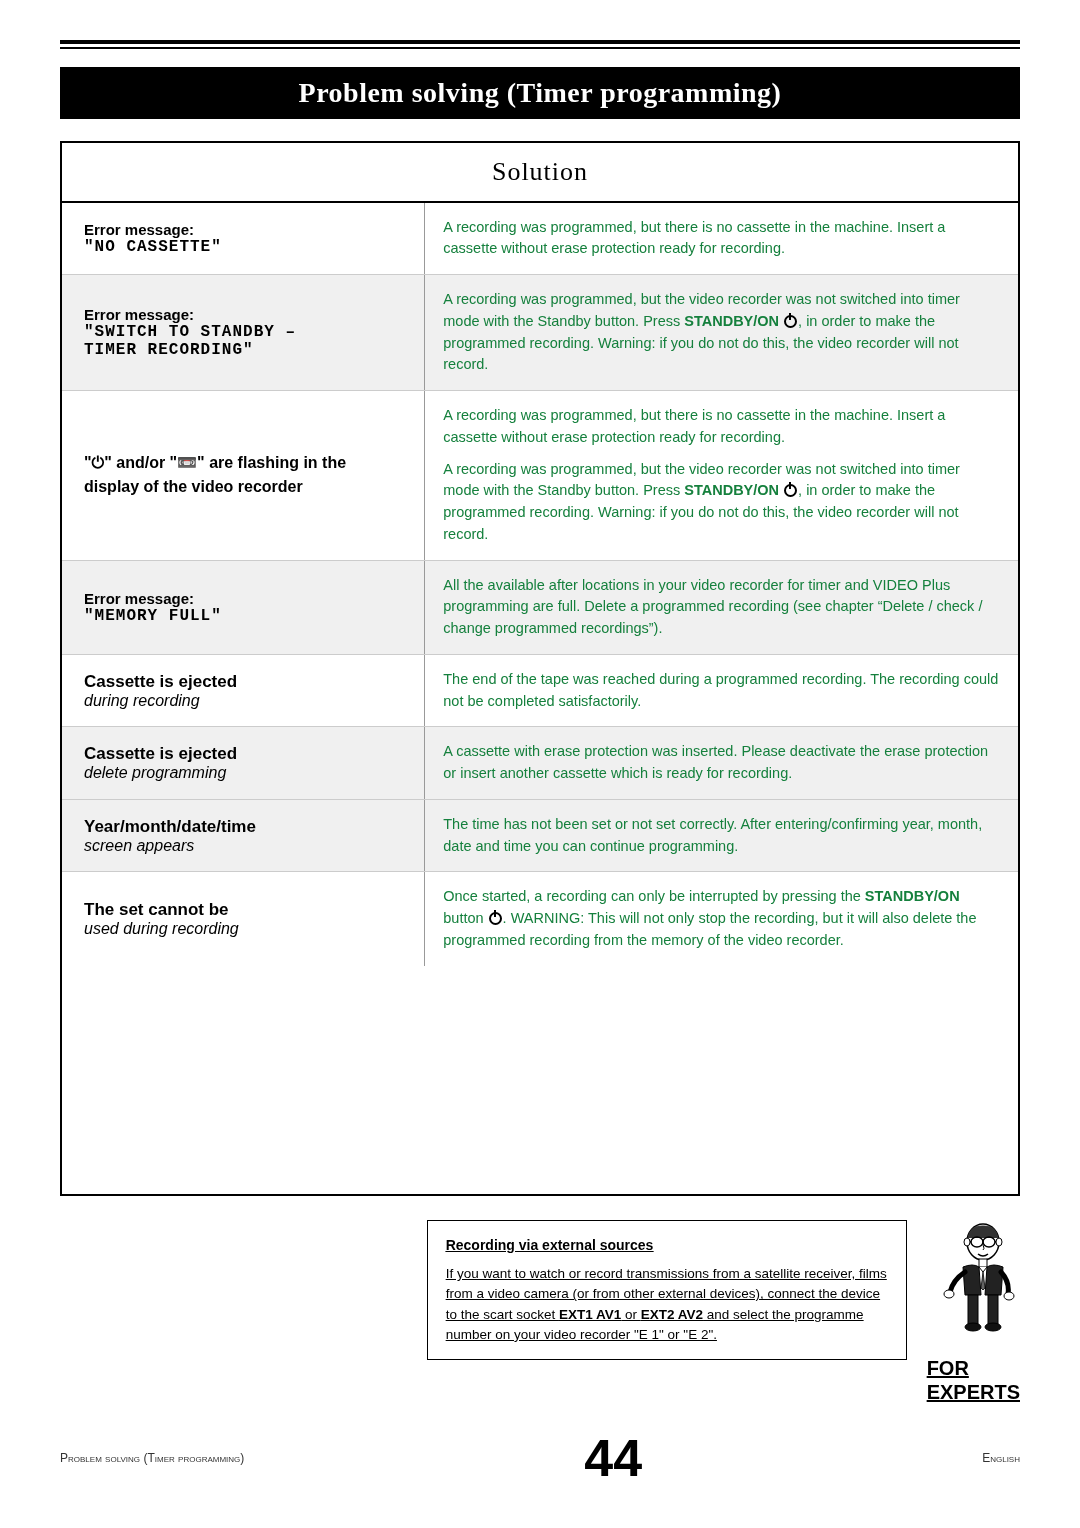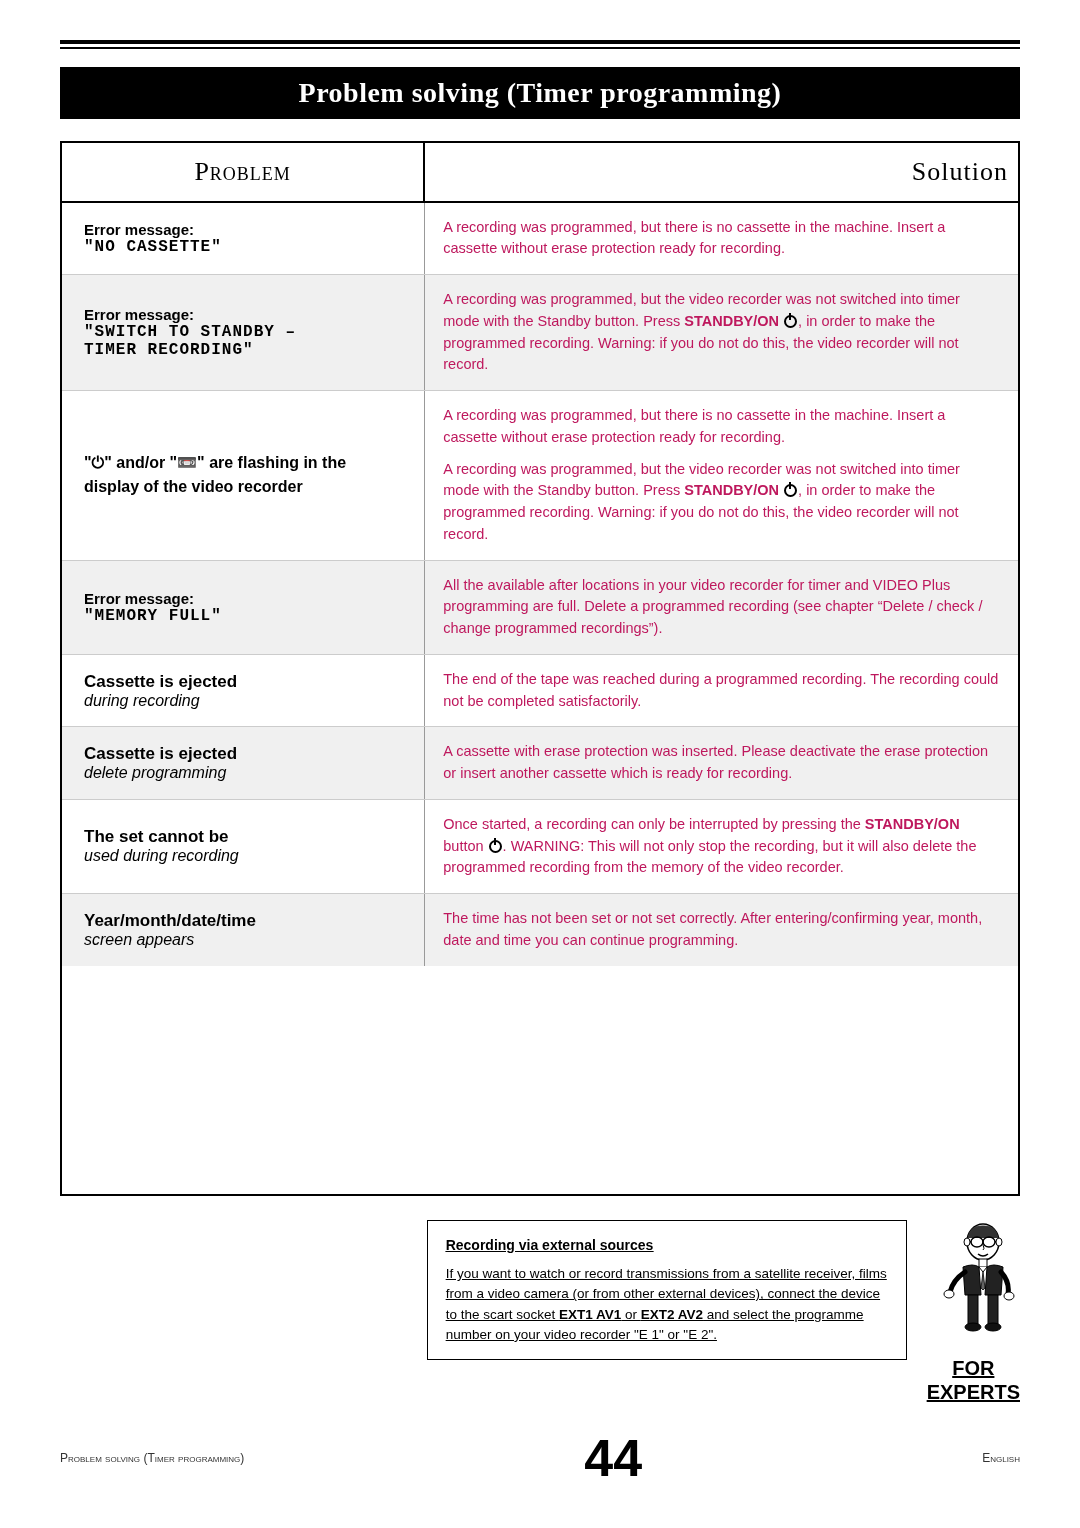--- a/index.html
+++ b/index.html
@@ -71,21 +71,21 @@
       font-family: Georgia, serif;
       font-size: 26px;
       font-weight: normal;
       letter-spacing: 1px;
     }
     .header-problem span.small-cap {
       font-variant: small-caps;
     }
     .header-solution {
       flex: 1;
-      text-align: right;
+      text-align: center;
       padding: 14px 10px;
       font-family: Georgia, serif;
       font-size: 26px;
       font-weight: normal;
       letter-spacing: 1px;
     }
 
     
     .data-row {
       display: flex;
@@ -127,21 +127,21 @@
       font-size: 16px;
       font-family: Arial, Helvetica, sans-serif;
       font-style: italic;
     }
 
     .solution-cell {
       flex: 1;
       padding: 14px 18px;
       font-size: 14.5px;
       line-height: 1.5;
-      color: #be185d;
+      color: #15803d;
     }
     .solution-cell p + p {
       margin-top: 10px;
     }
     .solution-cell strong {
       font-weight: bold;
     }
 
     
     .symbol-text {
@@ -178,21 +178,20 @@
       display: flex;
       flex-direction: column;
       align-items: center;
       justify-content: flex-end;
     }
     
     .expert-label {
       font-size: 20px;
       font-weight: bold;
       font-family: Arial, Helvetica, sans-serif;
-      text-align: center;
       line-height: 1.2;
       margin-top: 6px;
     }
 
     
     .footer {
       display: flex;
       justify-content: space-between;
       align-items: center;
       margin-top: 24px;
@@ -244,23 +243,20 @@
     <div class="top-line-thin"></div>
   </div>
 
   <div class="page-title-box">
     <h1>Problem solving (Timer programming)</h1>
   </div>
 
   <div class="main-table">
 
     <div class="header-row">
-      <div class="header-problem">
-        <span class="small-cap">Problem</span>
-      </div>
       <div class="header-solution">
         <span class="small-cap">Solution</span>
       </div>
     </div>
 
     <div class="data-row">
       <div class="problem-cell">
         <span class="error-label">Error message:</span>
         <span class="error-code">"NO CASSETTE"</span>
       </div>
@@ -312,37 +308,37 @@
     <div class="data-row shaded">
       <div class="problem-cell">
         <span class="problem-main">Cassette is ejected</span>
         <span class="problem-sub">delete programming</span>
       </div>
       <div class="solution-cell">
         <p>A cassette with erase protection was inserted. Please deactivate the erase protection or insert another cassette which is ready for recording.</p>
       </div>
     </div>
 
+    <div class="data-row shaded">
+      <div class="problem-cell">
+        <span class="problem-main">Year/month/date/time</span>
+        <span class="problem-sub">screen appears</span>
+      </div>
+      <div class="solution-cell">
+        <p>The time has not been set or not set correctly. After entering/confirming year, month, date and time you can continue programming.</p>
+      </div>
+    </div>
+
     <div class="data-row">
       <div class="problem-cell">
         <span class="problem-main">The set cannot be</span>
         <span class="problem-sub">used during recording</span>
       </div>
       <div class="solution-cell">
         <p>Once started, a recording can only be interrupted by pressing the <strong>STANDBY/ON</strong> button <span class="standby-symbol"></span>. WARNING: This will not only stop the recording, but it will also delete the programmed recording from the memory of the video recorder.</p>
-      </div>
-    </div>
-
-    <div class="data-row shaded">
-      <div class="problem-cell">
-        <span class="problem-main">Year/month/date/time</span>
-        <span class="problem-sub">screen appears</span>
-      </div>
-      <div class="solution-cell">
-        <p>The time has not been set or not set correctly. After entering/confirming year, month, date and time you can continue programming.</p>
       </div>
     </div>
 
   </div>
 
   <div class="bottom-section">
 
     <div class="tip-box">
       <div class="tip-title">Recording via external sources</div>
       <p>If you want to watch or record transmissions from a satellite receiver, films from a video camera (or from other external devices), connect the device to the scart socket <strong>EXT1 AV1</strong> or <strong>EXT2 AV2</strong> and select the programme number on your video recorder "E 1" or "E 2".</p>

